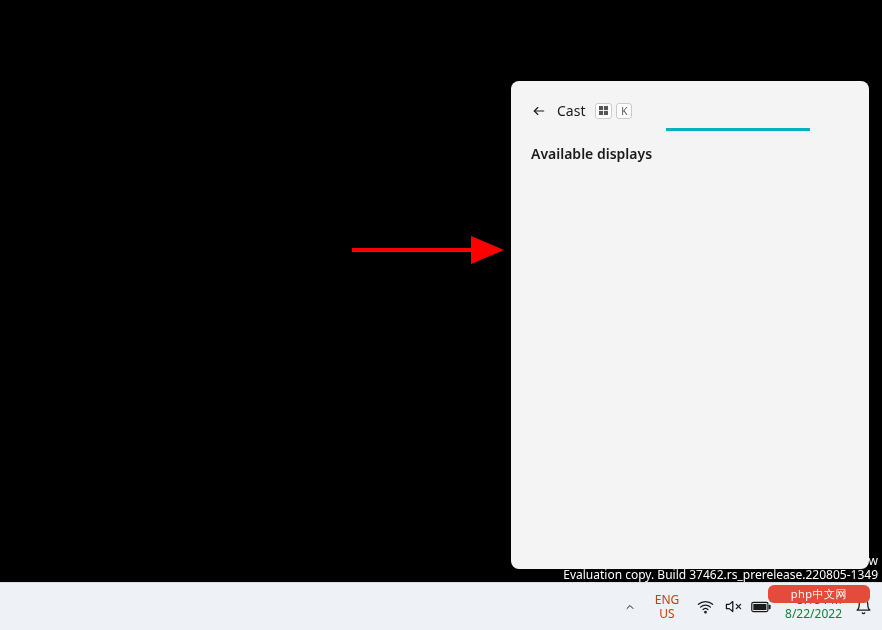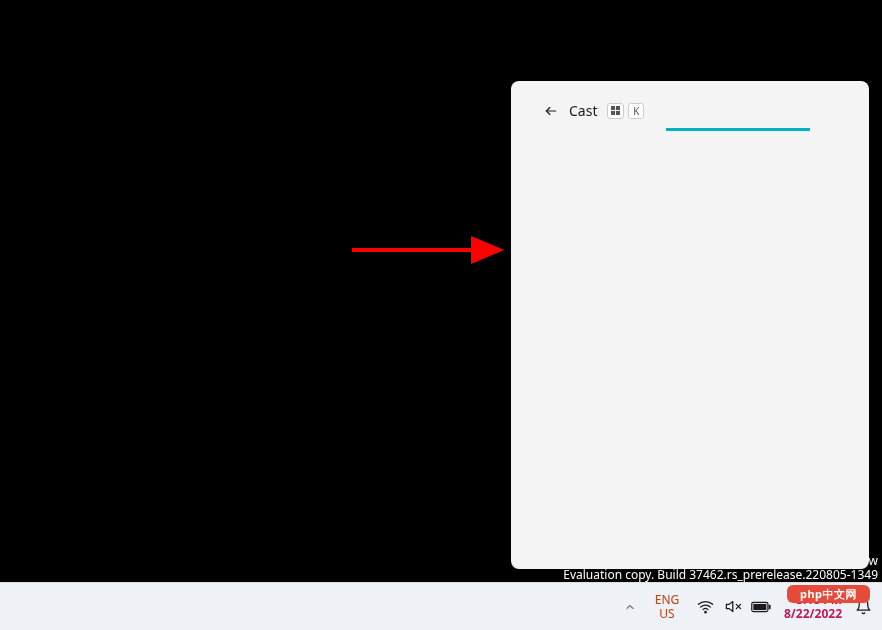--- a/index.html
+++ b/index.html
@@ -17,21 +17,21 @@
       white-space: pre;
     }
     
     .flyout {
       position: absolute;
       top: 81px; left: 511px;
       width: 358px; height: 488px;
       background: #f4f4f4;
       border-radius: 8px;
       box-shadow: 0 1px 3px rgba(0,0,0,0.25);
-      padding: 16px 0 0 16px;
+      padding: 16px 0 0 4px;
     }
     .fly-head {
       display: flex; align-items: center; gap: 10px;
       padding: 4px 16px 0 16px;
     }
     .back-arrow {
       width: 16px; height: 16px;
       display: flex; align-items: center; justify-content: center;
     }
     .fly-title { font-size: 14px; color: #1b1b1b; }
@@ -85,35 +85,34 @@
     .systray {
       display: flex; align-items: center; gap: 6px;
       padding: 0 4px;
     }
     .systray .ico {
       width: 22px; height: 22px;
       display: flex; align-items: center; justify-content: center;
     }
     .clock {
       width: 62px; text-align: right;
-      font-size: 12px; line-height: 14px; color: #be185d;
+      font-size: 12px; line-height: 14px; color: #15803d;
       padding-right: 2px;
-      font-weight: bold;
     }
     .notif {
       width: 26px; height: 26px;
       display: flex; align-items: center; justify-content: center;
     }
     .watermark-badge {
       position: absolute;
       right: 12px; top: 2px;
       background: #e44b3a;
       color: #fff;
-      font-size: 11px; font-weight: 700;
-      padding: 1px 13px;
+      font-size: 11px; font-weight: 400;
+      padding: 1px 23px;
       border-radius: 6px;
       letter-spacing: 0.5px;
       z-index: 7;
     }
   </style>
 </head>
 <body>
 
 <div class="desktop">
 
@@ -134,20 +133,21 @@
           <svg width="9" height="9" viewBox="0 0 10 10">
             <rect x="0" y="0" width="4.5" height="4.5" fill="#555"></rect>
             <rect x="5.5" y="0" width="4.5" height="4.5" fill="#555"></rect>
             <rect x="0" y="5.5" width="4.5" height="4.5" fill="#555"></rect>
             <rect x="5.5" y="5.5" width="4.5" height="4.5" fill="#555"></rect>
           </svg>
         </span>
         <span class="kbd-badge">K</span>
       </div>
     </div>
+    <div class="section-title">Available displays</div>
   </div>
 
   <div class="progress"></div>
 
   <svg class="anno-arrow" viewBox="0 0 155 40">
     <line x1="3" y1="20" x2="130" y2="20" stroke="#ff0000" stroke-width="4"></line>
     <polygon points="155,20 122,6 122,34" fill="#ff0000"></polygon>
   </svg>
 
 </div>

